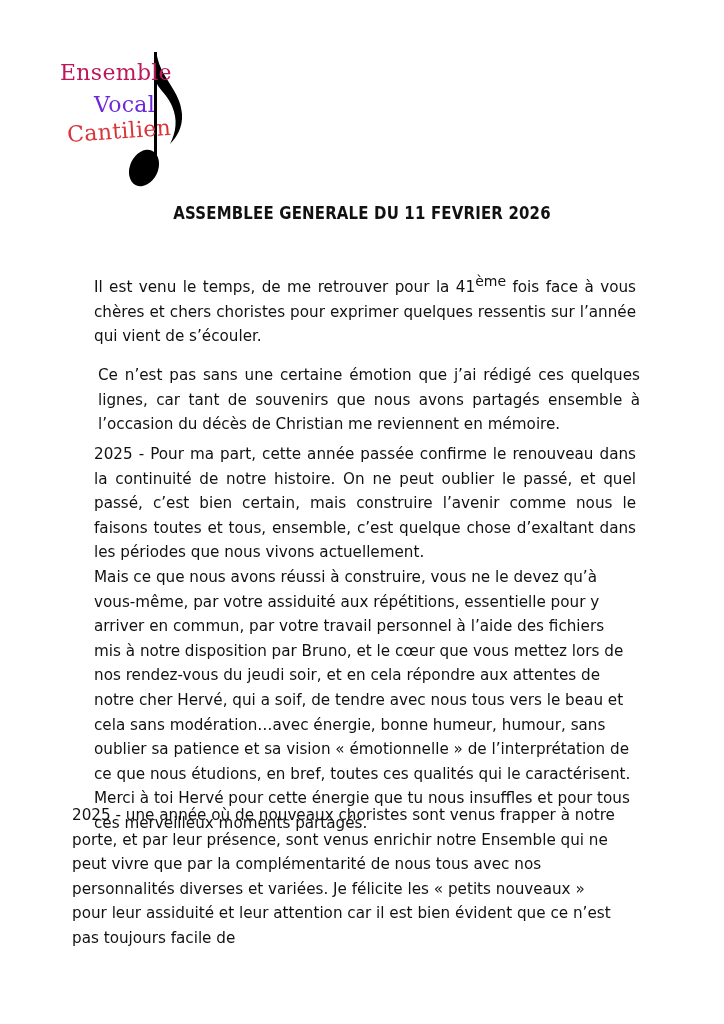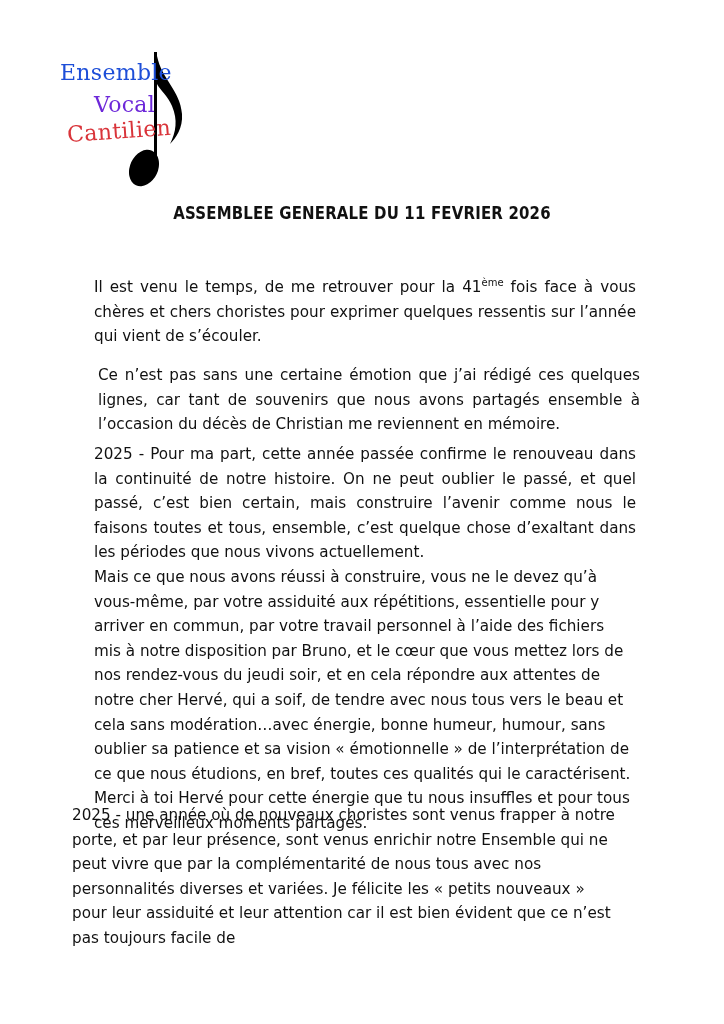--- a/index.html
+++ b/index.html
@@ -1,31 +1,31 @@
 <!DOCTYPE html>
 <html><head>
 <meta charset="utf-8">
 <style>
   html, body { margin: 0; padding: 0; background: #ffffff; }
   body { width: 724px; height: 1024px; position: relative; overflow: hidden; font-family: "DejaVu Sans", sans-serif; color: #111; }
   .logo { position: absolute; left: 58px; top: 50px; width: 150px; height: 140px; }
   .logo .word { position: absolute; font-family: "DejaVu Serif", serif; font-size: 22px; letter-spacing: 0.3px; line-height: 1; }
-  .logo .w1 { left: 2px; top: 12px; color: #1d4ed8; }
+  .logo .w1 { left: 2px; top: 12px; color: #be185d; }
   .logo .w2 { left: 36px; top: 44px; color: #6d28d9; }
   .logo .w3 { left: 10px; top: 74px; color: #d9343a; transform: rotate(-4deg); transform-origin: left bottom; }
   .logo svg { position: absolute; left: 0; top: 0; }
   .title { position: absolute; left: 0; right: 0; top: 203px; text-align: center; font-size: 17px; font-weight: bold; letter-spacing: 0.2px; transform: scaleX(0.88); }
   .para { position: absolute; left: 94px; width: 542px; font-size: 15.2px; line-height: 24.6px; text-align: justify; transform-origin: left top; }
   .para.left { text-align: left; }
   .p1 { top: 275px; }
   .p2 { top: 359px; }
   .p3 { top: 442px; }
   .p4 { top: 565px; width: 540px; }
   .p5 { top: 803px; left: 72px; width: 548px; }
-  sup { font-size: 10px; line-height: 0; vertical-align: 6px; }
+  sup { font-size: 14px; line-height: 0; vertical-align: 6px; }
 </style>
 </head>
 <body>
 
 <div class="logo">
   <svg width="150" height="140">
     <path d="M96 2 L99 2 L99 112 L96 112 Z" fill="#000"></path>
     <path d="M99 6 C104 30, 122 40, 124 64 C125 78, 118 88, 112 94 C118 82, 120 70, 114 56 C110 46, 102 40, 99 34 Z" fill="#000"></path>
     <ellipse cx="86" cy="118" rx="14" ry="19" transform="rotate(25 86 118)" fill="#000"></ellipse>
   </svg>

